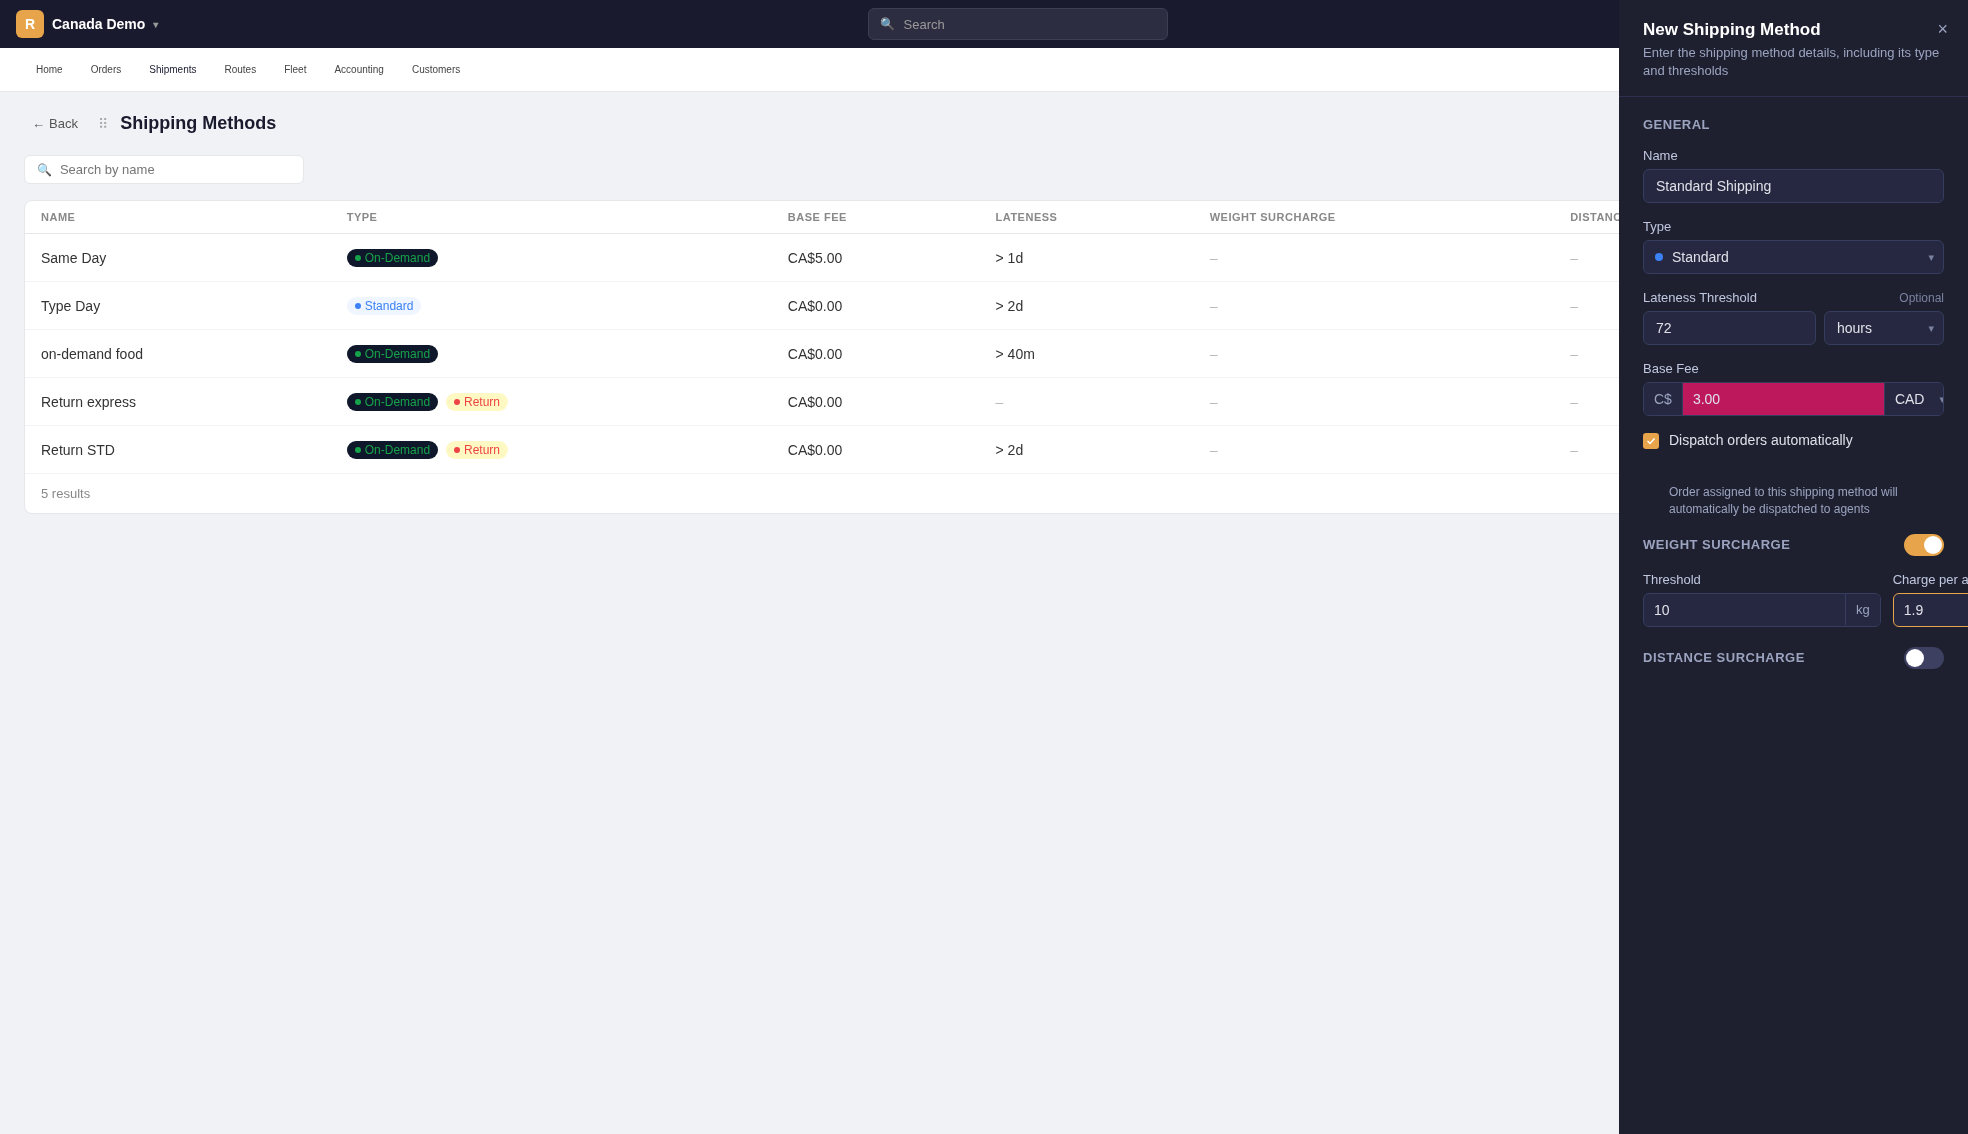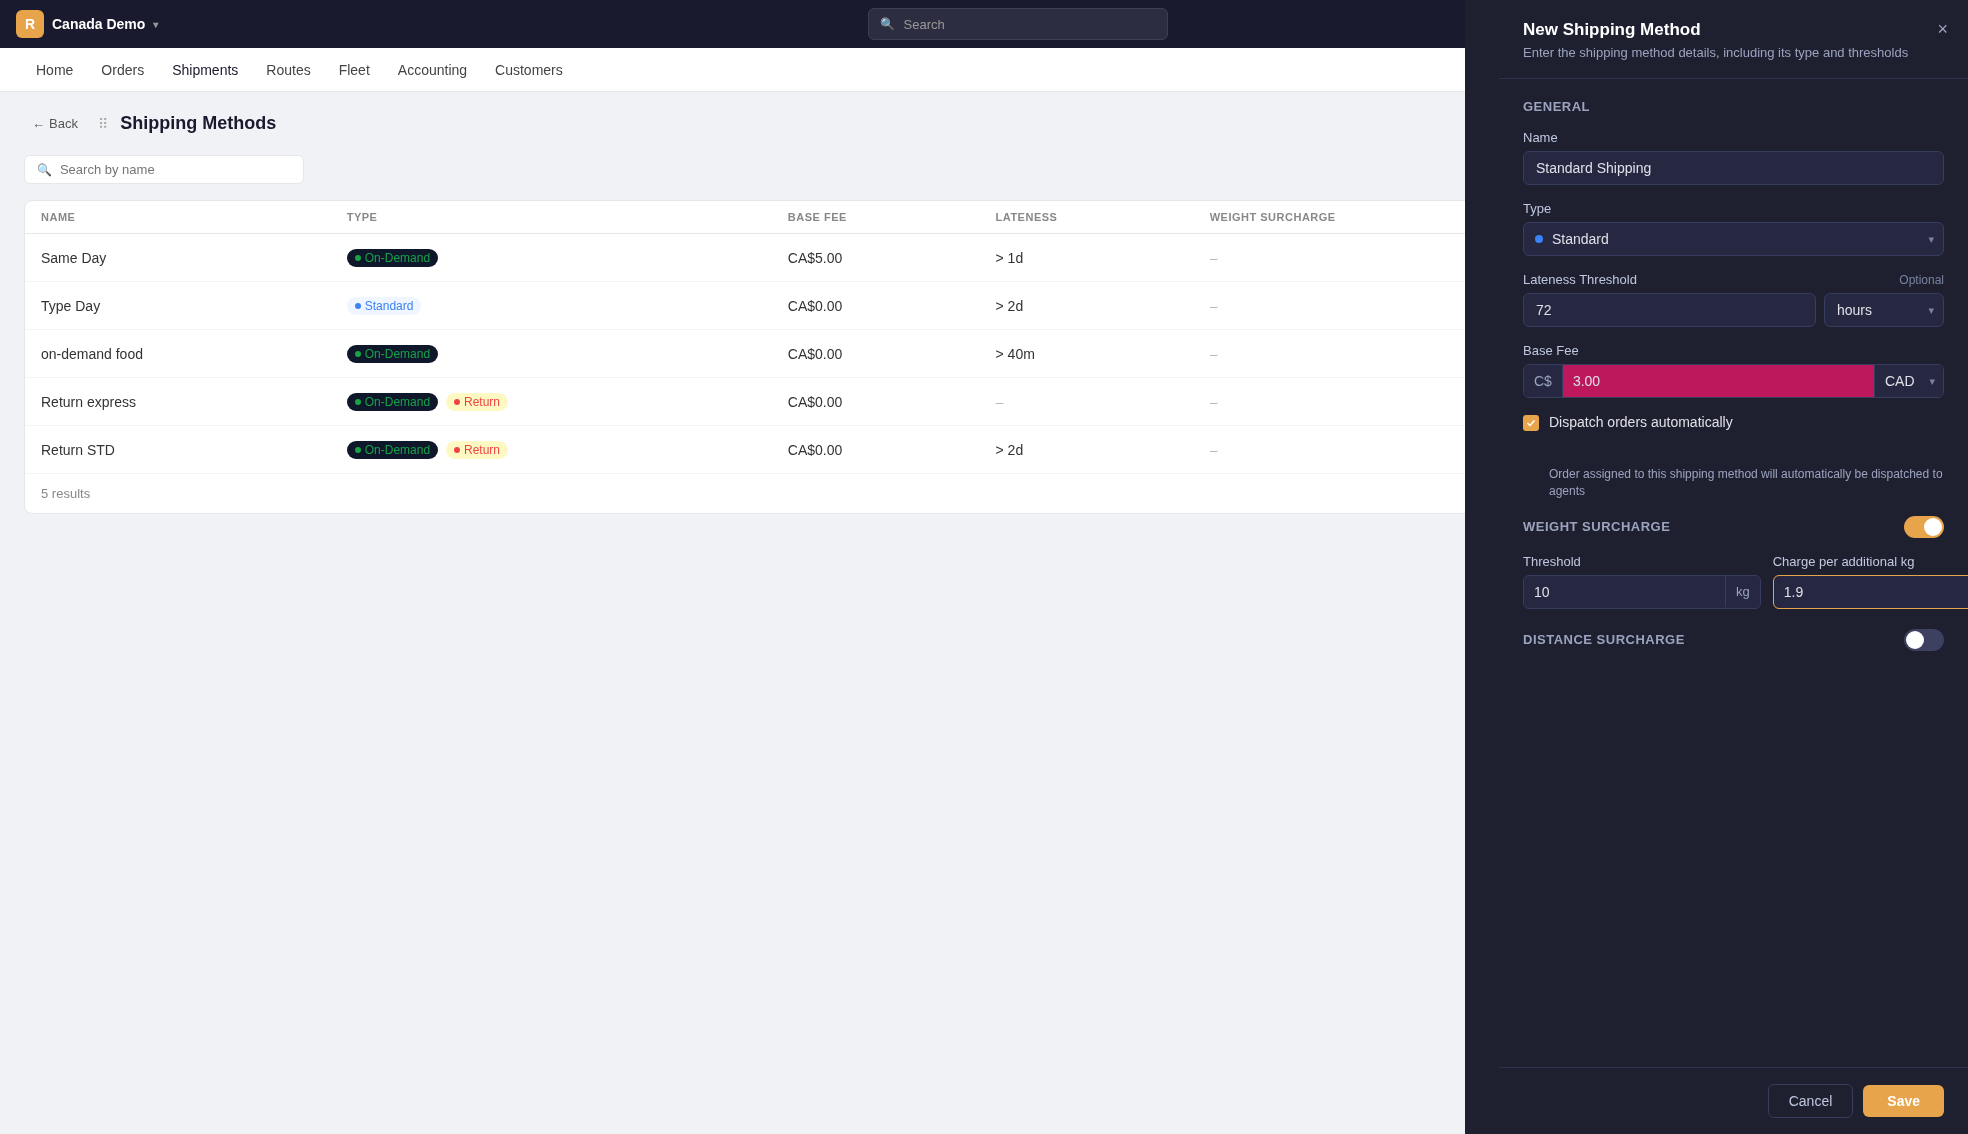--- a/index.html
+++ b/index.html
@@ -35,21 +35,21 @@
     .topnav-icons { display: flex; align-items: center; gap: 16px; }
     .topnav-icon { color: #bbb; cursor: pointer; font-size: 16px; }
 
     
     .subnav {
       background: #fff; height: 44px;
       display: flex; align-items: center; padding: 0 24px; gap: 4px;
       border-bottom: 1px solid #e5e7eb;
     }
     .subnav-item {
-      padding: 6px 12px; border-radius: 6px; cursor: pointer; font-size: 14px; color: #444; font-weight: 400;
+      padding: 6px 12px; border-radius: 6px; cursor: pointer; font-size: 10px; color: #444; font-weight: 400;
     }
     .subnav-item.active { color: #1a1a2e; font-weight: 500; }
 
     
     .main-content {
       padding: 20px 24px; position: relative;
     }
 
     
     .page-header {
@@ -103,23 +103,23 @@
     .badge-ondemand .badge-dot { background: #16a34a; }
     .badge-standard { background: #eff6ff; color: #3b82f6; }
     .badge-standard .badge-dot { background: #3b82f6; }
     .badge-return { background: #fef9c3; color: #ef4444; }
     .badge-return .badge-dot { background: #ef4444; }
     .dash { color: #bbb; }
     .results-count { padding: 12px 16px; font-size: 13px; color: #888; border-top: 1px solid #f3f4f6; }
 
     
     .side-panel {
-      position: fixed; top: 0; right: 0; width: 503px; height: 100vh;
+      position: fixed; top: 0; right: 0; width: 349px; height: 100vh;
       background: #1e2030; color: #e0e0e8; display: flex; flex-direction: column;
-      z-index: 100; overflow-y: auto; padding-left: 34px;
+      z-index: 100; overflow-y: auto;
     }
     .panel-header {
       padding: 20px 24px 16px;
       border-bottom: 1px solid #2d3050;
       position: relative;
     }
     .panel-title { font-size: 17px; font-weight: 600; color: #fff; margin-bottom: 4px; }
     .panel-subtitle { font-size: 13px; color: #9ba3bf; line-height: 1.4; }
     .panel-close {
       position: absolute; top: 20px; right: 20px; cursor: pointer;
@@ -467,17 +467,13 @@
 
     <div class="section-header-row distance-section" style="margin-top: 20px;">
       <div class="section-title" style="margin-bottom:0;">Distance Surcharge</div>
       <div class="toggle-btn off">
         <div class="knob"></div>
       </div>
     </div>
 
   </div>
 
-  <div class="panel-footer">
-    <button class="btn-cancel">Cancel</button>
-    <button class="btn-save">Save</button>
-  </div>
 </div>
 
 </body></html>

